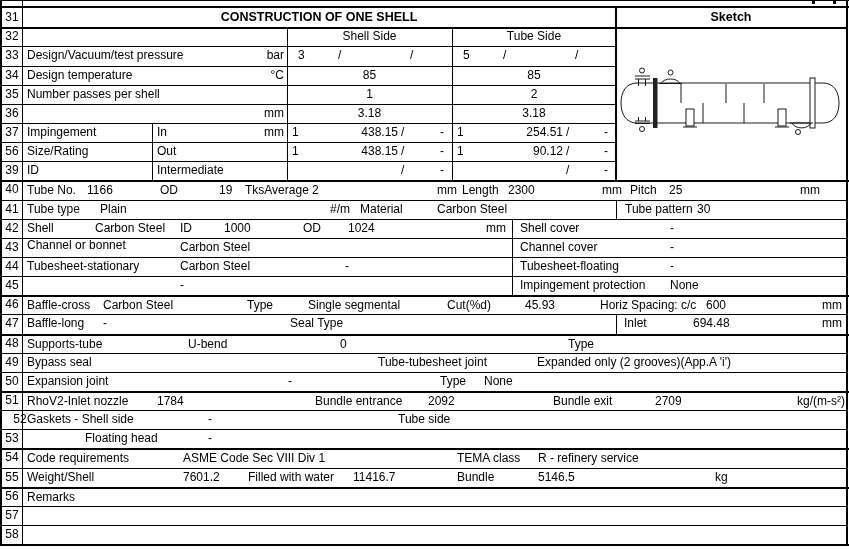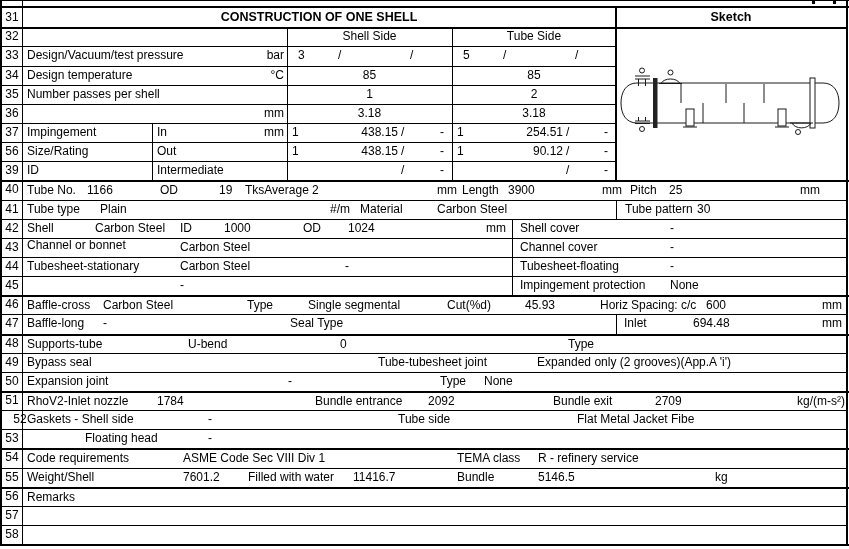--- a/index.html
+++ b/index.html
@@ -151,21 +151,21 @@
   <span class="t" style="left:604px;top:161px">-</span>
 
   <span class="t" style="left:27px;top:181px">Tube No.</span>
   <span class="t" style="left:87px;top:181px">1166</span>
   <span class="t" style="left:160px;top:181px">OD</span>
   <span class="t" style="left:219px;top:181px">19</span>
   <span class="t" style="left:245px;top:181px">TksAverage</span>
   <span class="t" style="left:312px;top:181px">2</span>
   <span class="t" style="left:437px;top:181px">mm</span>
   <span class="t" style="left:462px;top:181px">Length</span>
-  <span class="t" style="left:508px;top:181px">3900</span>
+  <span class="t" style="left:508px;top:181px">2300</span>
   <span class="t" style="left:602px;top:181px">mm</span>
   <span class="t" style="left:630px;top:181px">Pitch</span>
   <span class="t" style="left:669px;top:181px">25</span>
   <span class="t r" style="left:760px;top:181px;width:60px">mm</span>
 
   <span class="t" style="left:27px;top:200px">Tube type</span>
   <span class="t" style="left:100px;top:200px">Plain</span>
   <span class="t" style="left:330px;top:200px">#/m</span>
   <span class="t" style="left:360px;top:200px">Material</span>
   <span class="t" style="left:437px;top:200px">Carbon Steel</span>
@@ -233,21 +233,20 @@
   <span class="t" style="left:157px;top:392px">1784</span>
   <span class="t" style="left:315px;top:392px">Bundle entrance</span>
   <span class="t" style="left:428px;top:392px">2092</span>
   <span class="t" style="left:553px;top:392px">Bundle exit</span>
   <span class="t" style="left:655px;top:392px">2709</span>
   <span class="t r" style="left:758px;top:392px;width:87px">kg/(m-s²)</span>
 
   <span class="t" style="left:27px;top:410px">Gaskets - Shell side</span>
   <span class="t" style="left:208px;top:410px">-</span>
   <span class="t" style="left:398px;top:410px">Tube side</span>
-  <span class="t" style="left:577px;top:410px">Flat Metal Jacket Fibe</span>
 
   <span class="t" style="left:85px;top:429px">Floating head</span>
   <span class="t" style="left:208px;top:429px">-</span>
 
   <span class="t" style="left:27px;top:449px">Code requirements</span>
   <span class="t" style="left:183px;top:449px">ASME Code Sec VIII Div 1</span>
   <span class="t" style="left:457px;top:449px">TEMA class</span>
   <span class="t" style="left:538px;top:449px">R - refinery service</span>
 
   <span class="t" style="left:27px;top:468px">Weight/Shell</span>

